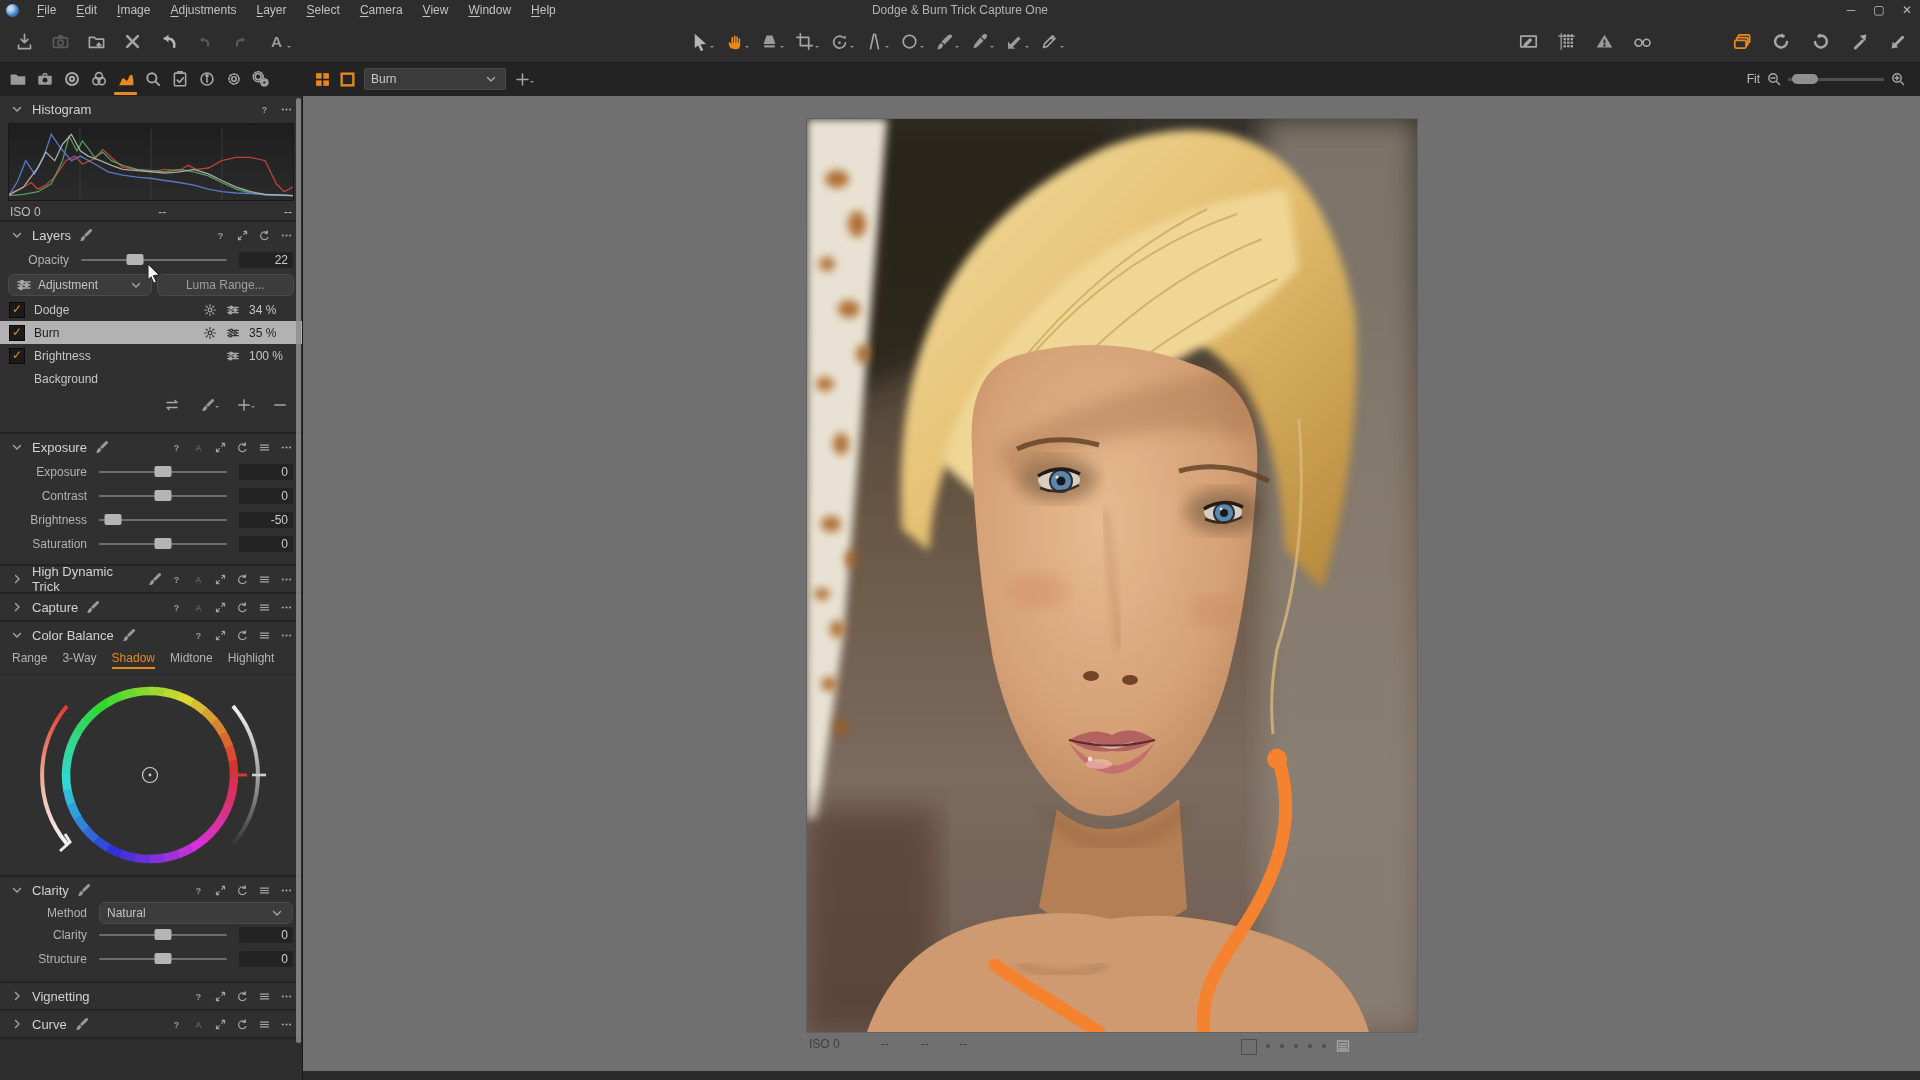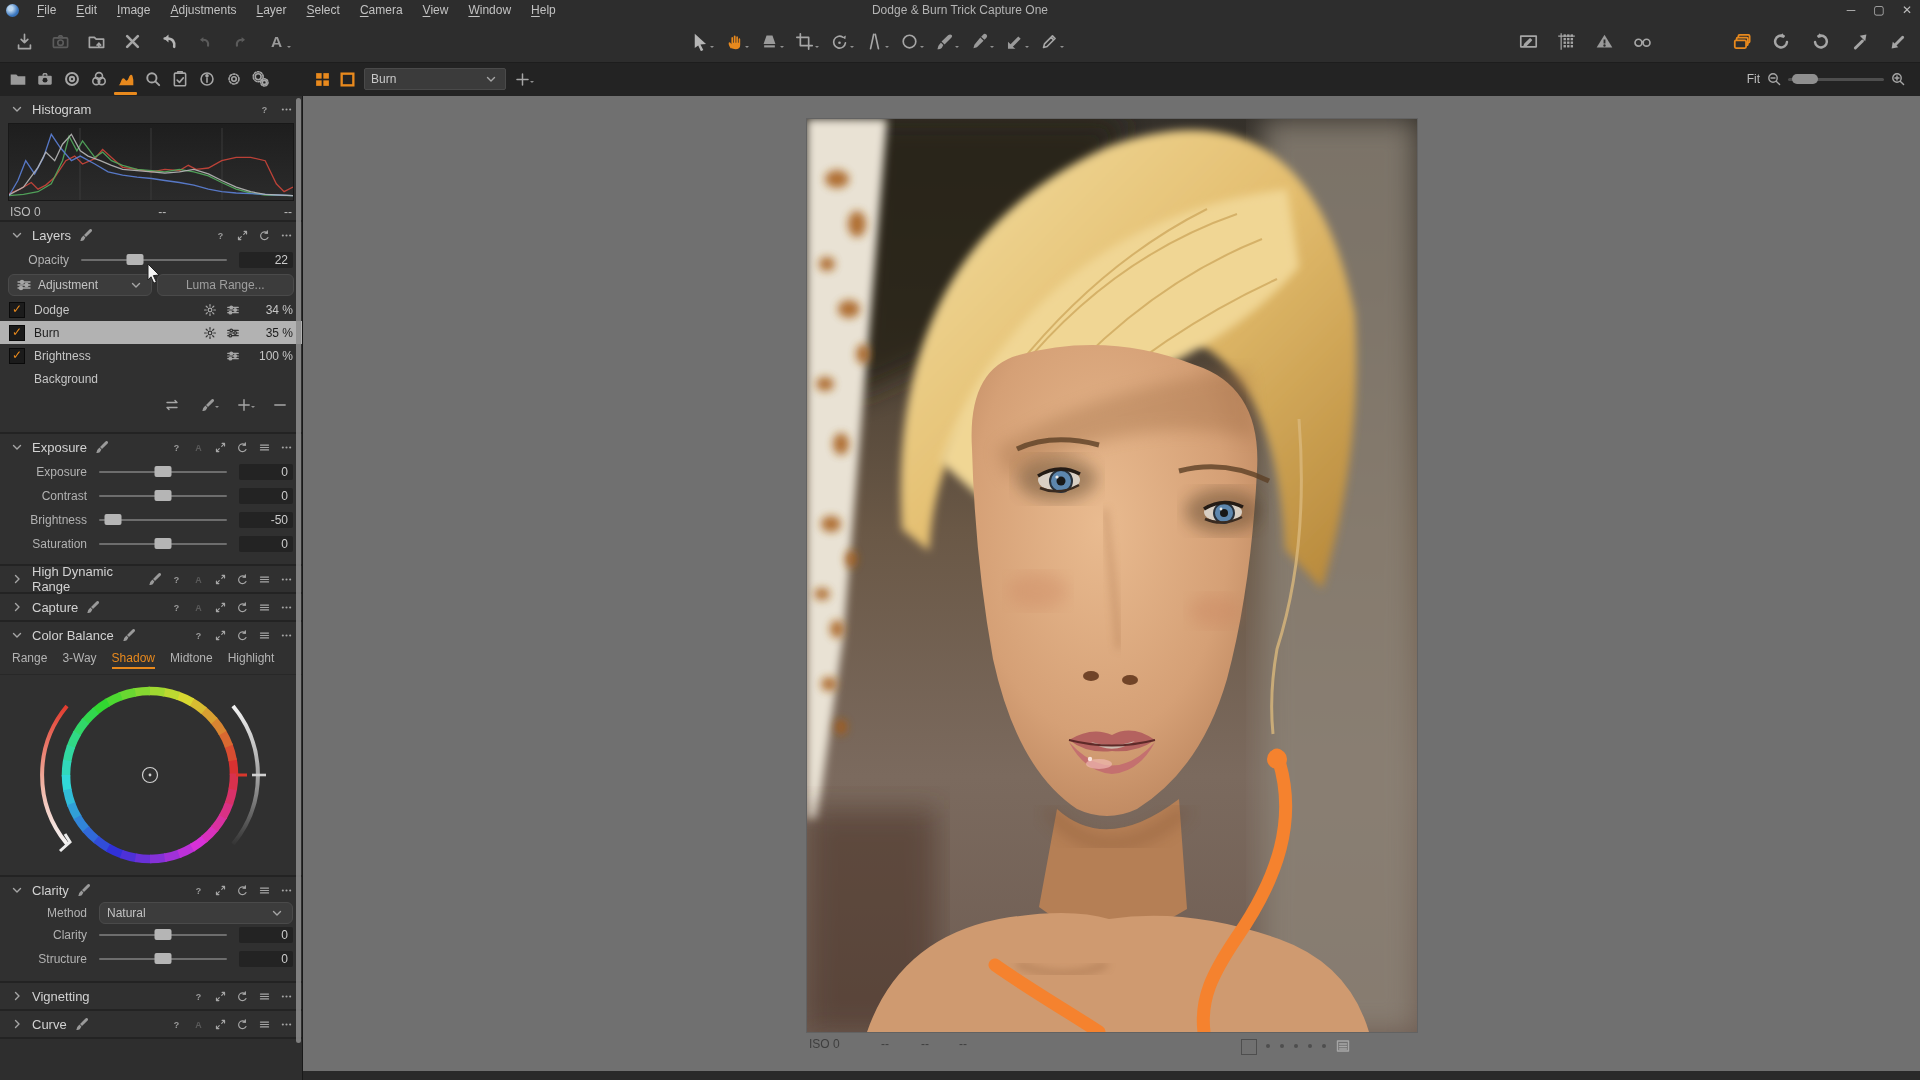--- a/index.html
+++ b/index.html
@@ -69,21 +69,21 @@
   .dd .lbl{flex:1}
   .pbtn{justify-content:center;color:#9f9f9f}
 
   .lrow{display:flex;align-items:center;height:23px;padding:0 9px;gap:9px;color:#c6c6c6}
   .lrow .icon svg{width:14px;height:14px}
   .lrow.selected{background:#b2b2b2;color:#1c1c1c}
   .lrow.selected .isvg g{stroke:#333}
   .lcheck{width:14px;height:14px;background:#1b1b1b;border:1px solid #0a0a0a;color:#e8891d;
           font-size:12px;line-height:13px;text-align:center;flex:none}
   .lname{flex:1}
-  .lval{width:44px;text-align:right}
+  .lval{width:44px;}
   #layers-foot{display:flex;justify-content:flex-end;align-items:center;gap:20px;padding:7px 14px 0 0}
   #layers-foot .icon{position:relative}
 
   .cbtabs{display:flex;gap:15px;padding:3px 12px 5px 12px;color:#b3b3b3;border-bottom:1px solid #282828}
   .cbtab{padding-bottom:2px}
   .cbtab.active{color:#e8891d;border-bottom:2px solid #e8891d}
   #wheelwrap{position:relative;height:212px}
 
   
   #viewer{position:absolute;top:96px;left:303px;right:0;bottom:0;background:#707070}
@@ -793,21 +793,21 @@
 
     <div class="sec" style="height:26px" data-name="hdr-section">
       <div class="sechead">
         <span class="icon" data-name="chevron-right-icon">
             <svg class="isvg" viewBox="0 0 16 16">
               <g stroke="#a6a6a6" fill="none" stroke-width="1.4" stroke-linecap="round" stroke-linejoin="round">
                 <path d="M6.5 4.5L10 8l-3.5 3.5"></path>
               </g>
             </svg>
           </span>
-        <span class="title" data-name="panel-title">High Dynamic Range</span>
+        <span class="title" data-name="panel-title">High Dynamic Trick</span>
         <span class="icon" data-name="brush-icon">
             <svg class="isvg" viewBox="0 0 16 16">
               <path d="M13.6 2.4c.9.9.3 1.9-.5 2.7L8 10 6 8l5-5c.8-.8 1.7-1.5 2.6-.6zM5.4 8.6l2 2-1.3 2.1c-.8 1.1-2.4 1.3-3.9 1.4.8-1.3.6-2.9 1.7-3.9z" fill="#9a9a9a"></path>
             </svg>
           </span>
         <span class="hic">
             <span class="icon" data-name="help-icon">
               <svg class="isvg" viewBox="0 0 16 16">
                 <text x="8" y="12">?</text>
               </svg>

